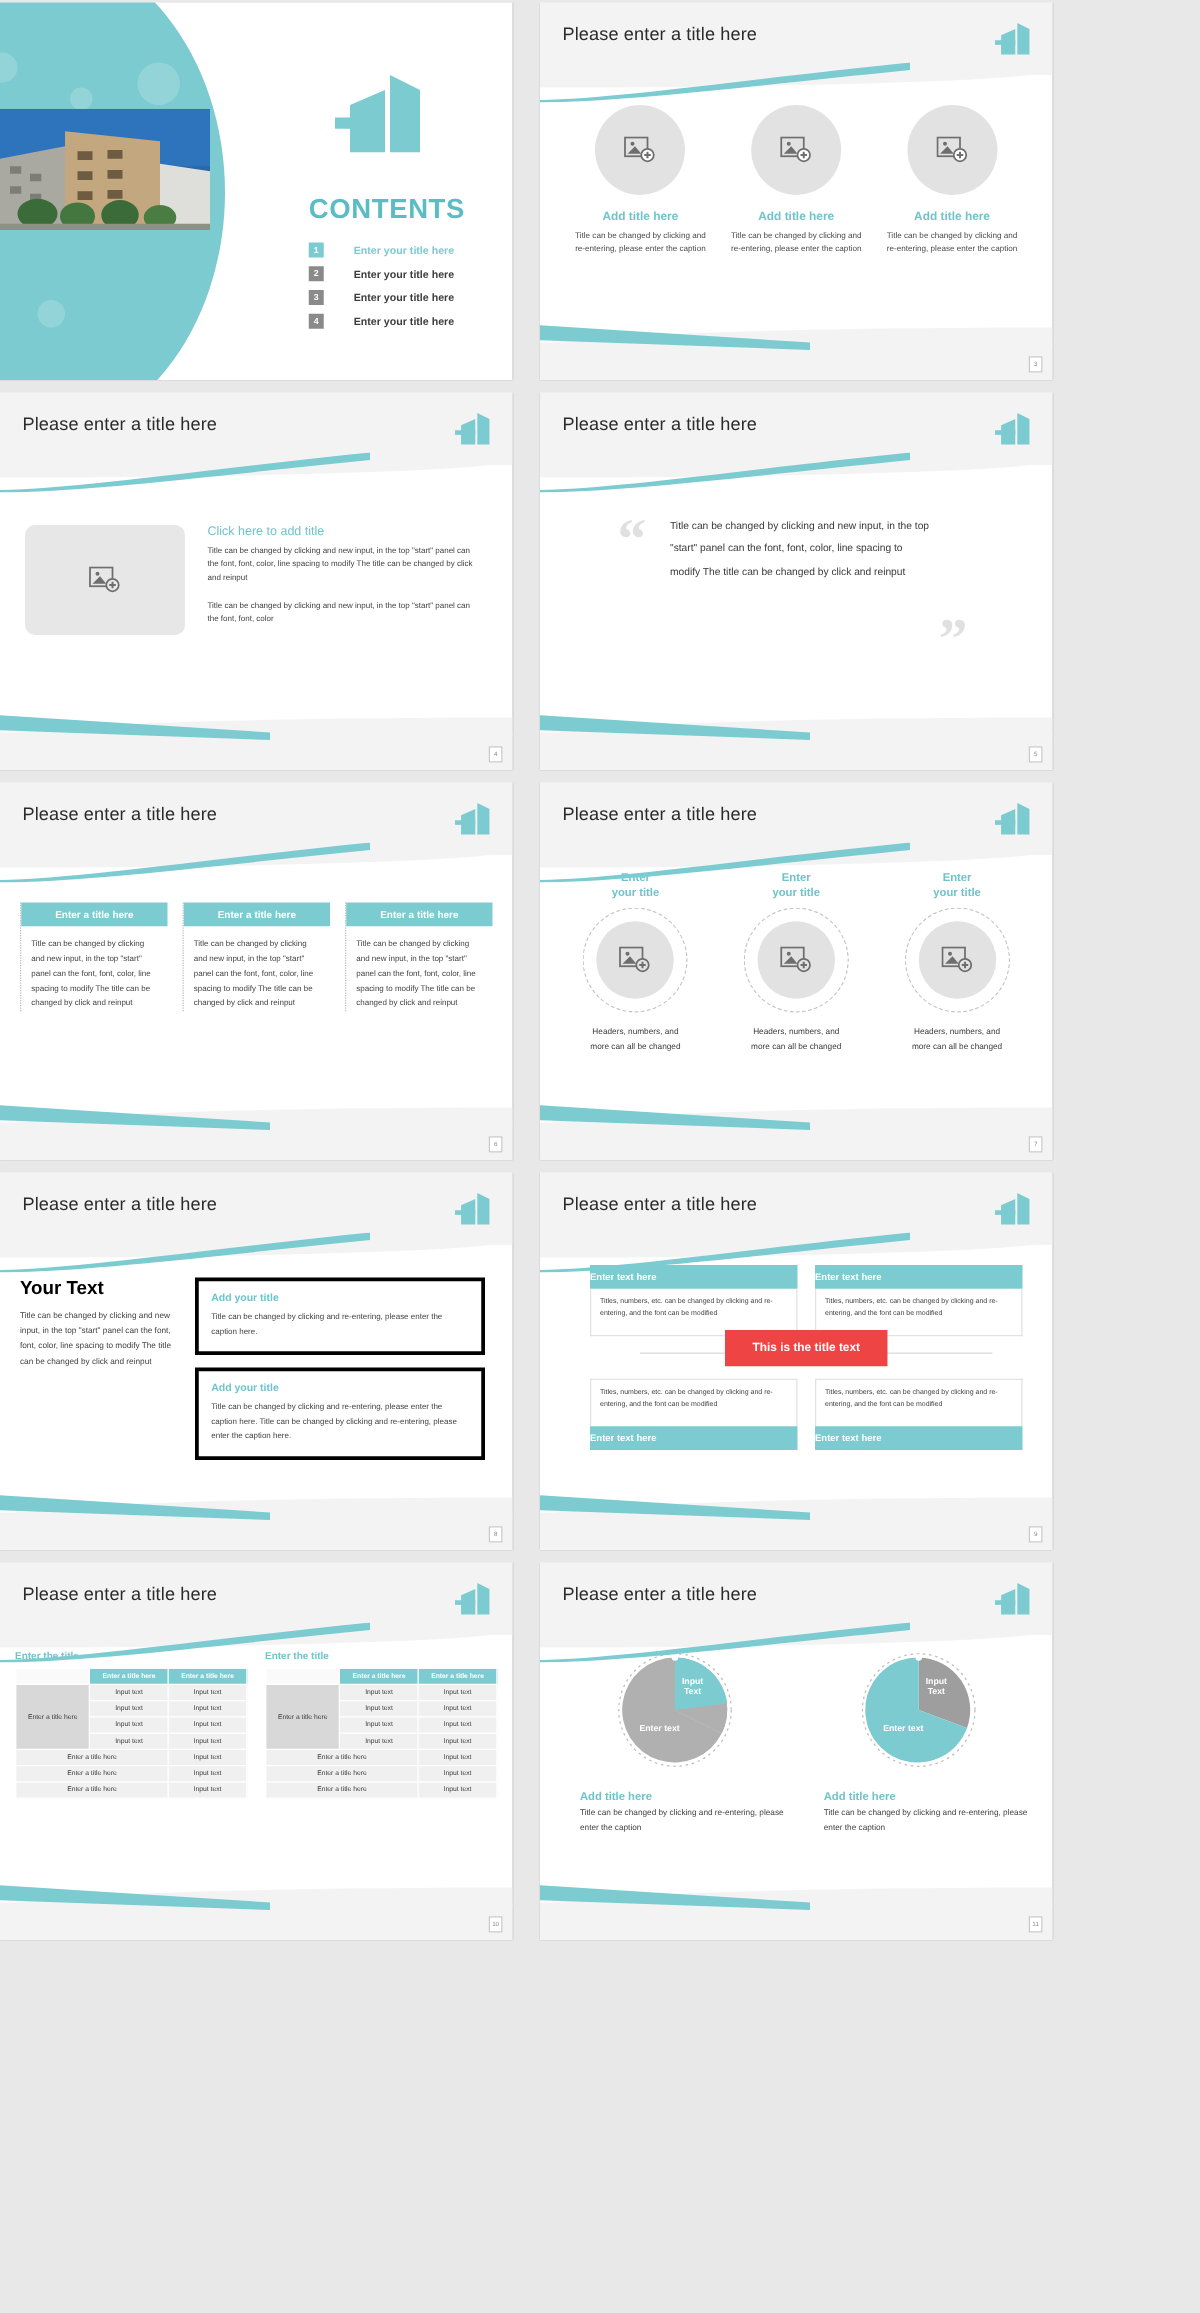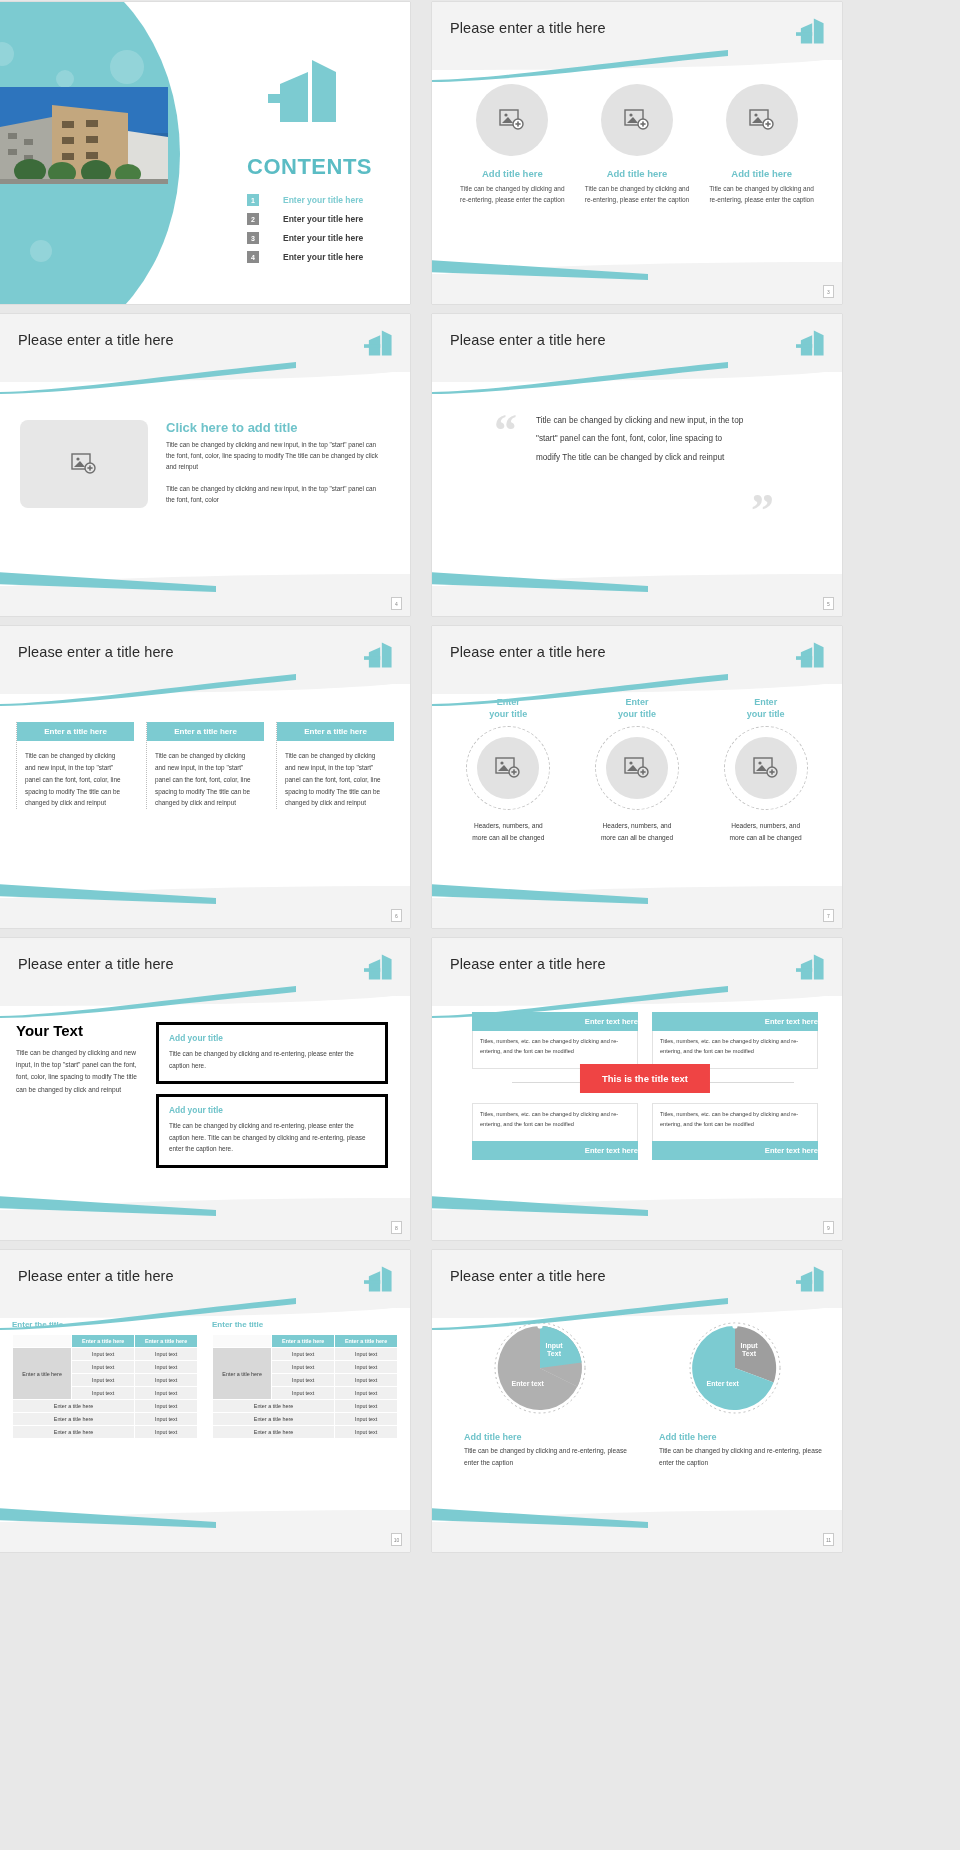--- a/index.html
+++ b/index.html
@@ -106,21 +106,21 @@
   .s2-wrap { display:flex; justify-content:space-around; padding: 24px 18px 0; }
   .s2-col { width: 108px; text-align:center; }
   .s2-col .circ { width:72px; height:72px; margin: 0 auto 12px; }
   .s2-h { font-size: 9.5px; font-weight:bold; color:#6fc3ca; margin-bottom: 5px; }
   .s2-p { font-size: 6.5px; color:#4a4a4a; line-height: 1.65; }
 
   
   .s3-wrap { display:flex; padding: 48px 26px 0 20px; gap: 18px; }
   .s3-img { width: 128px; height: 88px; border-radius: 8px; background:#e7e7e7;
             display:flex;align-items:center;justify-content:center; flex:none;}
-  .s3-h { font-size: 13px; font-weight:bold; color:#6fc3ca; margin-bottom:4px; }
+  .s3-h { font-size: 10px; font-weight:normal; color:#6fc3ca; margin-bottom:4px; }
   .s3-p { font-size: 6.4px; color:#3f3f3f; line-height: 1.75; }
   .s3-p.gap { margin-top: 10px; }
 
   
   .quote-mark { position:absolute; font-size: 46px; color:#e0e0e0; font-family:"Liberation Serif",serif; font-weight:bold; line-height:1;}
   .q-open { left: 62px; top: 36px; }
   .q-close { right: 68px; bottom: 52px; }
   .q-text { position:absolute; left: 104px; top: 40px; width: 210px;
             font-size: 8.2px; color:#3a3a3a; line-height: 2.25; }
 
@@ -148,21 +148,21 @@
   .s7-right { flex:1; }
   .s7-card { border:3px solid #000000; padding: 8px 10px 10px; margin-bottom: 10px; }
   .s7-ch { font-size: 8.4px; font-weight:bold; color:#6fc3ca; margin-bottom: 5px; }
   .s7-cp { font-size: 6.4px; color:#3f3f3f; line-height:1.8; }
 
   
   .s8 { position:absolute; left: 40px; top: 16px; right: 24px; }
   .s8-row { display:flex; gap: 14px; }
   .s8-box { flex:1; }
   .s8-bar { background:#7ccbd1; color:#fff; font-size: 7.6px; font-weight:bold;
-            text-align:right; padding: 5px 0; }
+            text-align:left; padding: 5px 0; }
   .s8-body { border:1px solid #e2e2e2; border-top:none; padding: 6px 7px;
              font-size: 5.6px; color:#3f3f3f; line-height:1.75; min-height: 38px;}
   .s8-body2 { border:1px solid #e2e2e2; border-bottom:none; padding: 6px 7px;
              font-size: 5.6px; color:#3f3f3f; line-height:1.75; min-height: 38px;}
   .s8-center { position:absolute; left: 50%; top: 52px; transform: translateX(-50%);
                background:#ef4444; color:#fff; font-size:9.5px; font-weight:bold;
                padding: 9px 22px; z-index: 6; white-space:nowrap; }
   .s8-hline { position:absolute; left: 40px; right: 24px; top: 70px; height:1px; background:#d9d9d9; z-index:1;}
 
   

